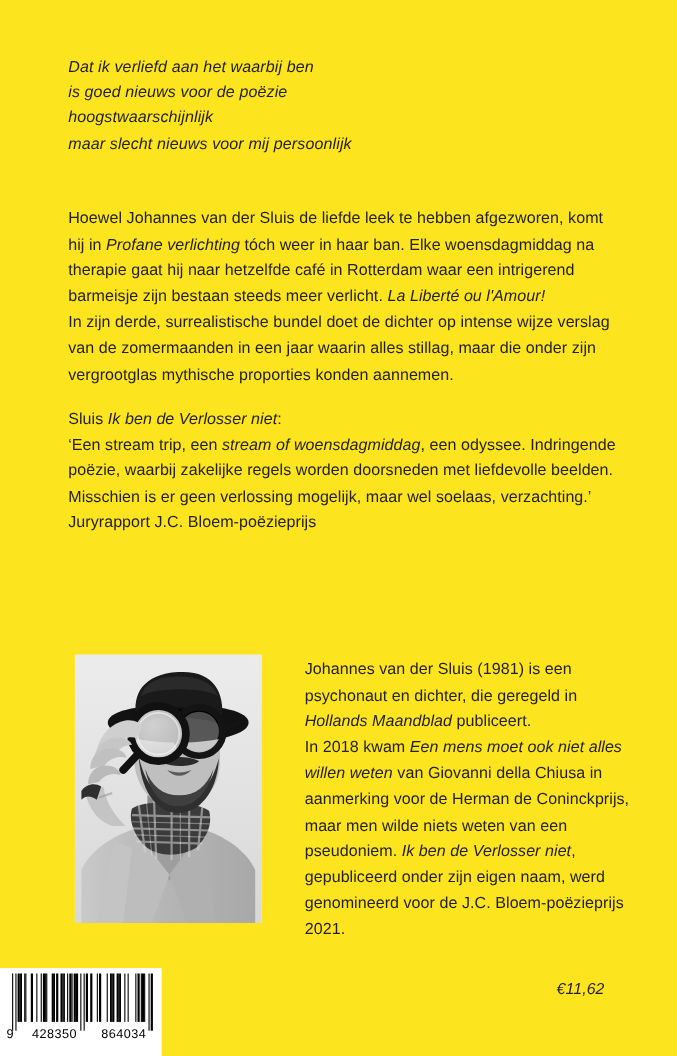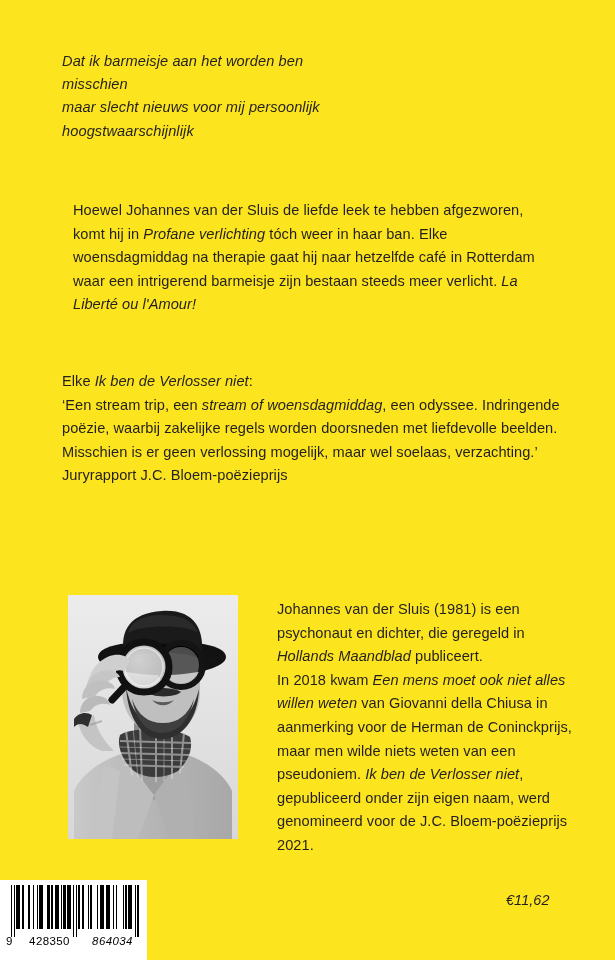--- a/index.html
+++ b/index.html
@@ -37,21 +37,21 @@
   
   .blurb {
     position: absolute;
     left: 62px;
     top: 188px;
     width: 500px;
     font-size: 14.6px;
     line-height: 23.6px;
     letter-spacing: 0.05px;
   }
-  .blurb p { margin: 11px; }
+  .blurb p { margin: 0; }
   .blurb .para2 { margin-top: 0px; }
 
   
   .quotes {
     position: absolute;
     left: 62px;
     top: 370px;
     width: 500px;
     font-size: 14.6px;
     line-height: 23.6px;
@@ -114,21 +114,21 @@
     top: 55px;
     width: 138px;
     font-size: 11.5px;
     letter-spacing: 0.4px;
     color: #000;
     display: flex;
     align-items: baseline;
   }
   .barcode-digits .d1 { width: 12px; }
   .barcode-digits .dl { flex: 1; text-align: center; }
-  .barcode-digits .dr { flex: 1; text-align: center; font-style: italic; }
+  .barcode-digits .dr { flex: 1; text-align: center; }
 
   
   .footer-url {
     position: absolute;
     left: 278px;
     top: 892px;
     font-style: italic;
     font-size: 14.4px;
     letter-spacing: 0.1px;
   }
@@ -141,32 +141,33 @@
     letter-spacing: 0.1px;
   }
   i.it { font-style: italic; }
 </style>
 </head>
 <body>
 
 <div class="cover">
 
   <div class="poem">
-    <div>Dat ik barmeisje aan het worden ben</div>
-    <div>misschien</div>
+    <div>Dat ik verliefd aan het waarbij ben</div>
+    <div>is goed nieuws voor de poëzie</div>
+    <div>hoogstwaarschijnlijk</div>
     <div>maar slecht nieuws voor mij persoonlijk</div>
-    <div>hoogstwaarschijnlijk</div>
   </div>
 
   <div class="blurb">
     <p><span>Hoewel Johannes van der Sluis de liefde leek te hebben afgezworen, komt hij in </span><i class="it">Profane verlichting</i><span> tóch weer in haar ban. Elke woensdagmiddag na therapie gaat hij naar hetzelfde café in Rotterdam waar een intrigerend barmeisje zijn bestaan steeds meer verlicht. </span><i class="it">La Liberté ou l'Amour!</i></p>
+    <p class="para2">In zijn derde, surrealistische bundel doet de dichter op intense wijze verslag van de zomermaanden in een jaar waarin alles stillag, maar die onder zijn vergrootglas mythische proporties konden aannemen.</p>
   </div>
 
   <div class="quotes">
-    <p><span>Elke </span><i class="it">Ik ben de Verlosser niet</i><span>:</span></p>
+    <p><span>Sluis </span><i class="it">Ik ben de Verlosser niet</i><span>:</span></p>
     <p><span>‘Een stream trip, een </span><i class="it">stream of woensdagmiddag</i><span>, een odyssee. Indringende poëzie, waarbij zakelijke regels worden doorsneden met liefdevolle beelden. Misschien is er geen verlossing mogelijk, maar wel soelaas, verzachting.’ Juryrapport J.C. Bloem-poëzieprijs</span></p>
     <div class="gap"></div>
   </div>
 
   <div class="photo">
     <svg viewBox="0 0 170 244" preserveAspectRatio="xMidYMid slice">
       <defs>
         <linearGradient id="bgg" x1="0" y1="0" x2="0" y2="1">
           <stop offset="0%" stop-color="#ececec"></stop>
           <stop offset="100%" stop-color="#d8d8d8"></stop>

